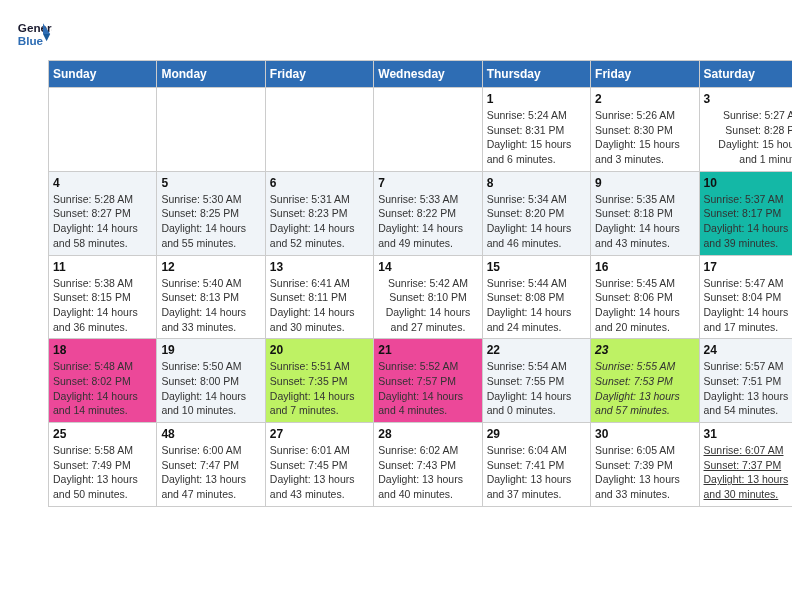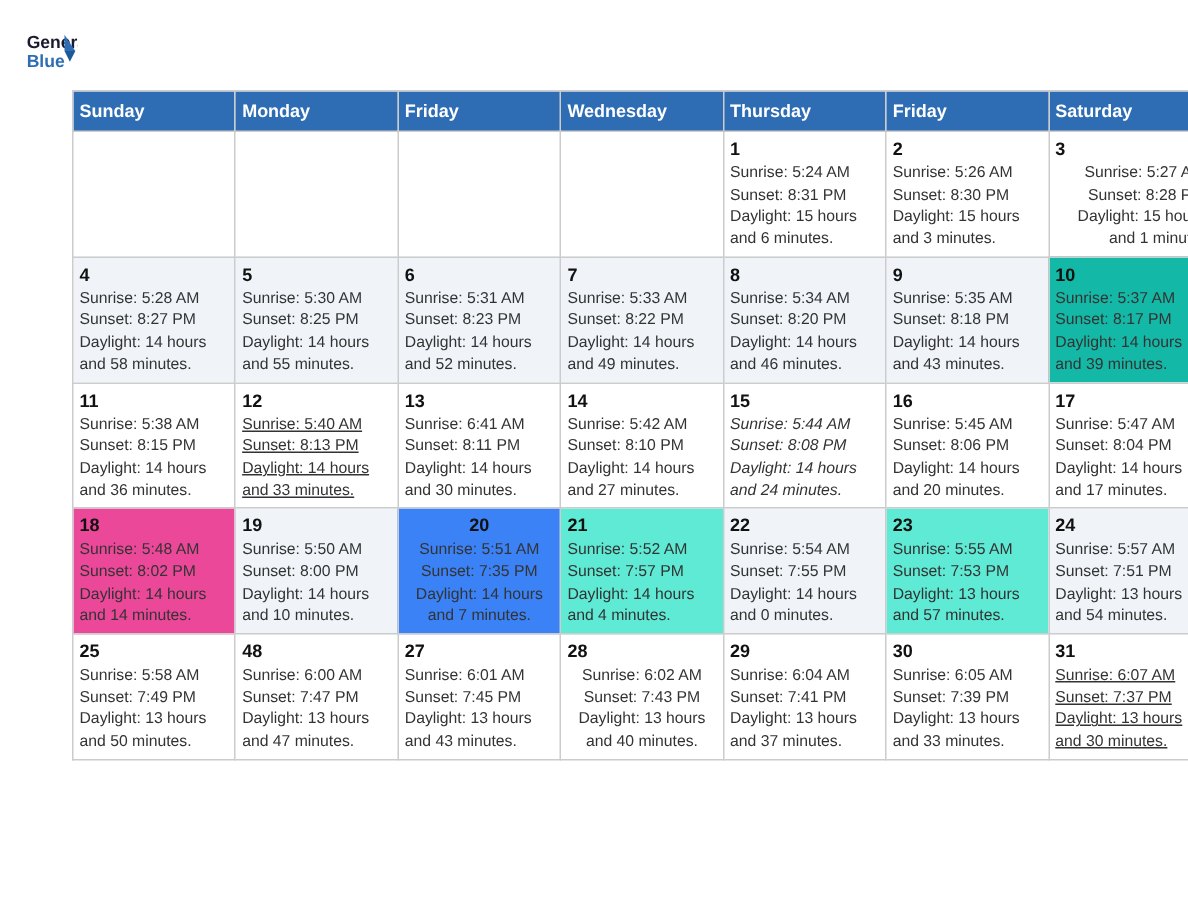--- a/index.html
+++ b/index.html
@@ -190,42 +190,42 @@
       <tr>
         <td>
           <div class="day-num">11</div>
           <div class="day-info" style="white-space: pre-line;">Sunrise: 5:38 AM
 Sunset: 8:15 PM
 Daylight: 14 hours
 and 36 minutes.</div>
         </td>
         <td>
           <div class="day-num">12</div>
-          <div class="day-info" style="white-space: pre-line; text-decoration: underline;">Sunrise: 5:40 AM
+          <div class="day-info" style="white-space: pre-line;">Sunrise: 5:40 AM
 Sunset: 8:13 PM
 Daylight: 14 hours
 and 33 minutes.</div>
         </td>
         <td>
           <div class="day-num">13</div>
           <div class="day-info" style="white-space: pre-line;">Sunrise: 6:41 AM
 Sunset: 8:11 PM
 Daylight: 14 hours
 and 30 minutes.</div>
         </td>
         <td>
           <div class="day-num">14</div>
-          <div class="day-info" style="white-space: pre-line;">Sunrise: 5:42 AM
+          <div class="day-info" style="white-space: pre-line; text-align: center;">Sunrise: 5:42 AM
 Sunset: 8:10 PM
 Daylight: 14 hours
 and 27 minutes.</div>
         </td>
         <td>
           <div class="day-num">15</div>
-          <div class="day-info" style="white-space: pre-line; font-style: italic;">Sunrise: 5:44 AM
+          <div class="day-info" style="white-space: pre-line;">Sunrise: 5:44 AM
 Sunset: 8:08 PM
 Daylight: 14 hours
 and 24 minutes.</div>
         </td>
         <td>
           <div class="day-num">16</div>
           <div class="day-info" style="white-space: pre-line;">Sunrise: 5:45 AM
 Sunset: 8:06 PM
 Daylight: 14 hours
 and 20 minutes.</div>
@@ -246,42 +246,42 @@
 Daylight: 14 hours
 and 14 minutes.</div>
         </td>
         <td style="background: rgb(240, 244, 248);">
           <div class="day-num">19</div>
           <div class="day-info" style="white-space: pre-line;">Sunrise: 5:50 AM
 Sunset: 8:00 PM
 Daylight: 14 hours
 and 10 minutes.</div>
         </td>
-        <td style="background: #3b82f6; text-align: center;">
+        <td style="background: #bef264;">
           <div class="day-num">20</div>
           <div class="day-info" style="white-space: pre-line;">Sunrise: 5:51 AM
 Sunset: 7:35 PM
 Daylight: 14 hours
 and 7 minutes.</div>
         </td>
-        <td style="background: #5eead4;">
+        <td style="background: #ec4899;">
           <div class="day-num">21</div>
           <div class="day-info" style="white-space: pre-line;">Sunrise: 5:52 AM
 Sunset: 7:57 PM
 Daylight: 14 hours
 and 4 minutes.</div>
         </td>
         <td style="background: rgb(240, 244, 248);">
           <div class="day-num">22</div>
           <div class="day-info" style="white-space: pre-line;">Sunrise: 5:54 AM
 Sunset: 7:55 PM
 Daylight: 14 hours
 and 0 minutes.</div>
         </td>
-        <td style="background: #5eead4;">
+        <td style="background: #bef264; font-style: italic;">
           <div class="day-num">23</div>
           <div class="day-info" style="white-space: pre-line;">Sunrise: 5:55 AM
 Sunset: 7:53 PM
 Daylight: 13 hours
 and 57 minutes.</div>
         </td>
         <td style="background: rgb(240, 244, 248);">
           <div class="day-num">24</div>
           <div class="day-info" style="white-space: pre-line;">Sunrise: 5:57 AM
 Sunset: 7:51 PM
@@ -306,21 +306,21 @@
         </td>
         <td>
           <div class="day-num">27</div>
           <div class="day-info" style="white-space: pre-line;">Sunrise: 6:01 AM
 Sunset: 7:45 PM
 Daylight: 13 hours
 and 43 minutes.</div>
         </td>
         <td>
           <div class="day-num">28</div>
-          <div class="day-info" style="white-space: pre-line; text-align: center;">Sunrise: 6:02 AM
+          <div class="day-info" style="white-space: pre-line;">Sunrise: 6:02 AM
 Sunset: 7:43 PM
 Daylight: 13 hours
 and 40 minutes.</div>
         </td>
         <td>
           <div class="day-num">29</div>
           <div class="day-info" style="white-space: pre-line;">Sunrise: 6:04 AM
 Sunset: 7:41 PM
 Daylight: 13 hours
 and 37 minutes.</div>

